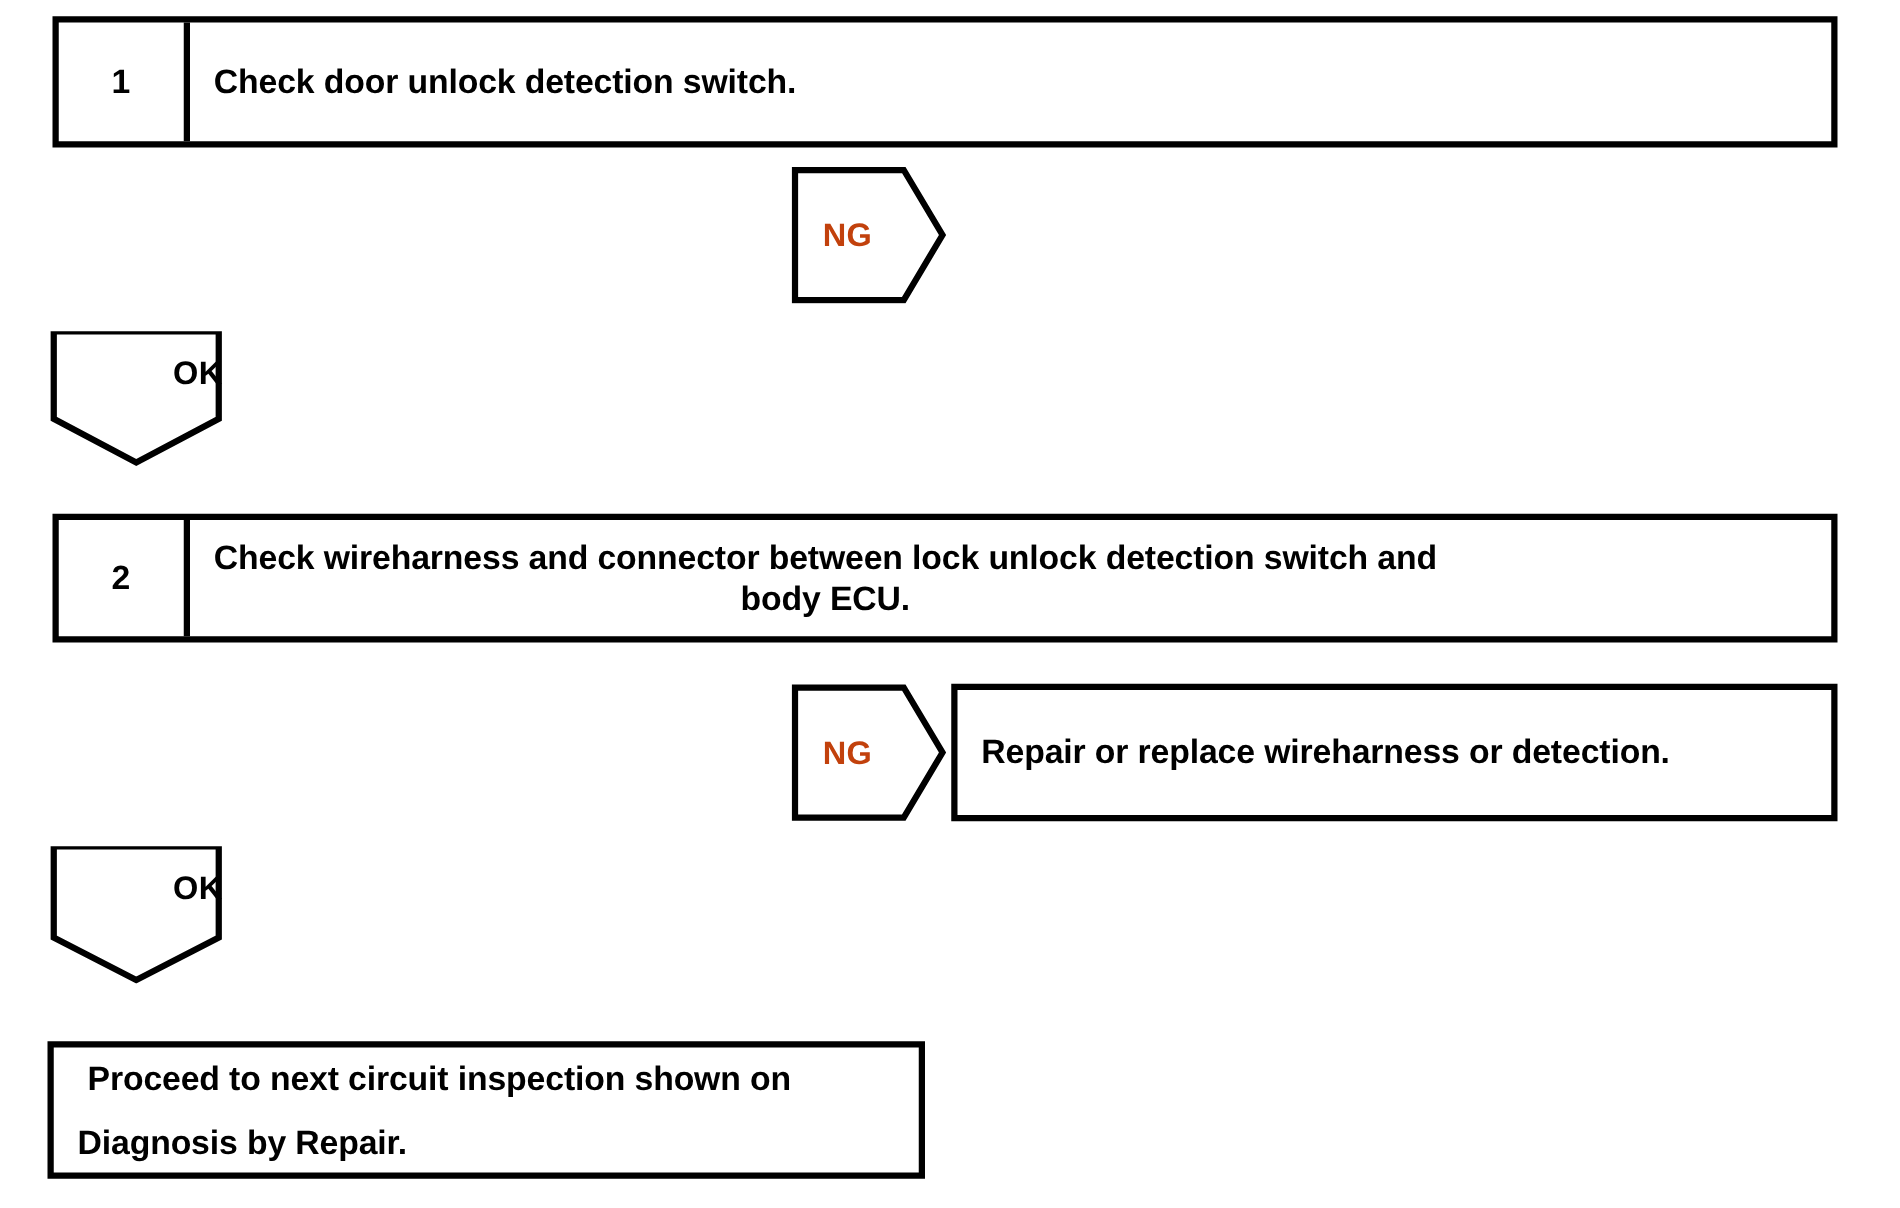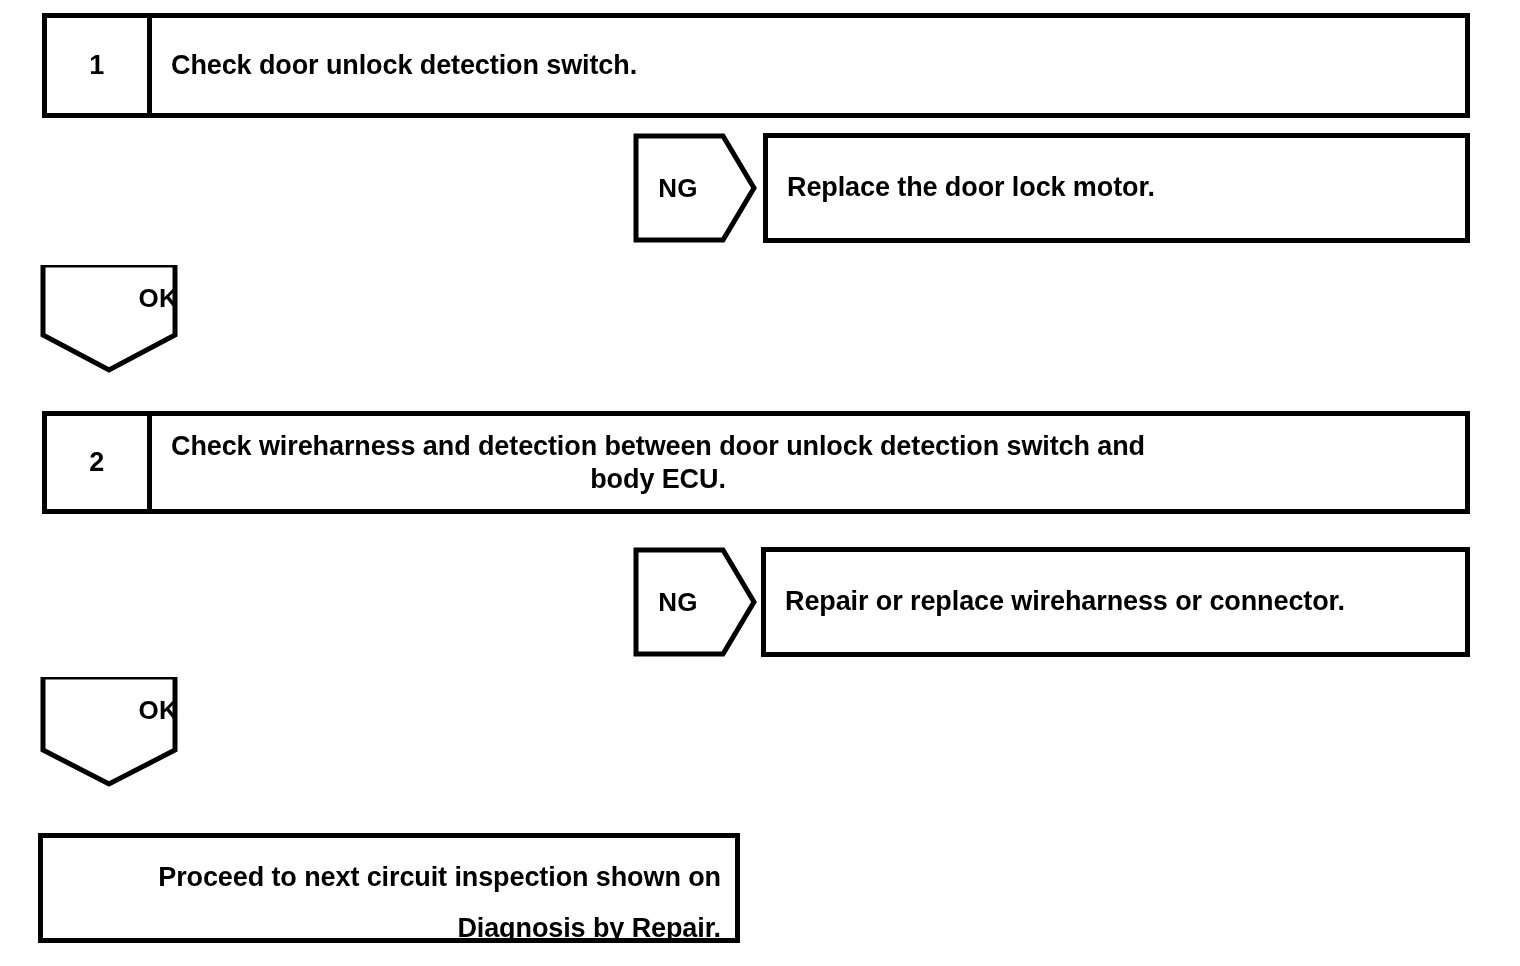--- a/index.html
+++ b/index.html
@@ -68,22 +68,20 @@
     font-size: 27px;
     font-weight: bold;
     color: #000000;
     letter-spacing: -0.1px;
     padding-left: 19px;
     padding-right: 14px;
     line-height: 1.9;
   }
   .result-box.multiline {
     display: block;
-    padding-top: 14px;
-    text-align: right;
   }
   .result-line {
     display: block;
     white-space: nowrap;
   }
   .result-line.indent {
     padding-left: 8px;
   }
 
   
@@ -98,21 +96,21 @@
     left: 0;
     top: 0;
   }
   .ng-label {
     position: relative;
     z-index: 2;
     width: 90px;
     text-align: center;
     font-size: 26px;
     font-weight: bold;
-    color: #000000;
+    color: #c2410c;
     letter-spacing: 0.3px;
   }
 
   
   .ok-shape {
     position: absolute;
   }
   .ok-shape svg {
     position: absolute;
     left: 0;
@@ -141,47 +139,46 @@
     <div class="step-text">Check door unlock detection switch.</div>
   </div>
 
   <div class="ng-shape" style="left:633px; top:133px; width:124px; height:110px;">
     <svg width="124" height="110" viewBox="0 0 124 110" aria-hidden="true">
       <polygon points="3,3 90,3 121,55 90,107 3,107" fill="#ffffff" stroke="#000000" stroke-width="5" stroke-linejoin="miter"></polygon>
     </svg>
     <span class="ng-label">NG</span>
   </div>
 
-  <div class="result-box" style="left:763px; top:133px; width:707px; height:110px;">Replace the door lock motor.</div>
 
   <div class="ok-shape" style="left:40px; top:265px; width:138px; height:108px;">
     <svg width="138" height="108" viewBox="0 0 138 108" aria-hidden="true">
       <polygon points="3,0 135,0 135,70 69,105 3,70" fill="#ffffff" stroke="#000000" stroke-width="5" stroke-linejoin="miter"></polygon>
     </svg>
     <span class="ok-label">OK</span>
   </div>
 
   <div class="step-box" style="left:42px; top:411px; width:1428px; height:103px;">
     <div class="step-num">2</div>
     <div class="step-text two-line">
       <div>
-        <span class="result-line">Check wireharness and detection between door unlock detection switch and</span>
+        <span class="result-line">Check wireharness and connector between lock unlock detection switch and</span>
         <span class="result-line">body ECU.</span>
       </div>
     </div>
   </div>
 
   <div class="ng-shape" style="left:633px; top:547px; width:124px; height:110px;">
     <svg width="124" height="110" viewBox="0 0 124 110" aria-hidden="true">
       <polygon points="3,3 90,3 121,55 90,107 3,107" fill="#ffffff" stroke="#000000" stroke-width="5" stroke-linejoin="miter"></polygon>
     </svg>
     <span class="ng-label">NG</span>
   </div>
 
-  <div class="result-box" style="left:761px; top:547px; width:709px; height:110px;">Repair or replace wireharness or connector.</div>
+  <div class="result-box" style="left:761px; top:547px; width:709px; height:110px;">Repair or replace wireharness or detection.</div>
 
   <div class="ok-shape" style="left:40px; top:677px; width:138px; height:110px;">
     <svg width="138" height="110" viewBox="0 0 138 110" aria-hidden="true">
       <polygon points="3,0 135,0 135,73 69,107 3,73" fill="#ffffff" stroke="#000000" stroke-width="5" stroke-linejoin="miter"></polygon>
     </svg>
     <span class="ok-label">OK</span>
   </div>
 
   <div class="result-box multiline" style="left:38px; top:833px; width:702px; height:110px;">
     <span class="result-line indent">Proceed to next circuit inspection shown on</span>

